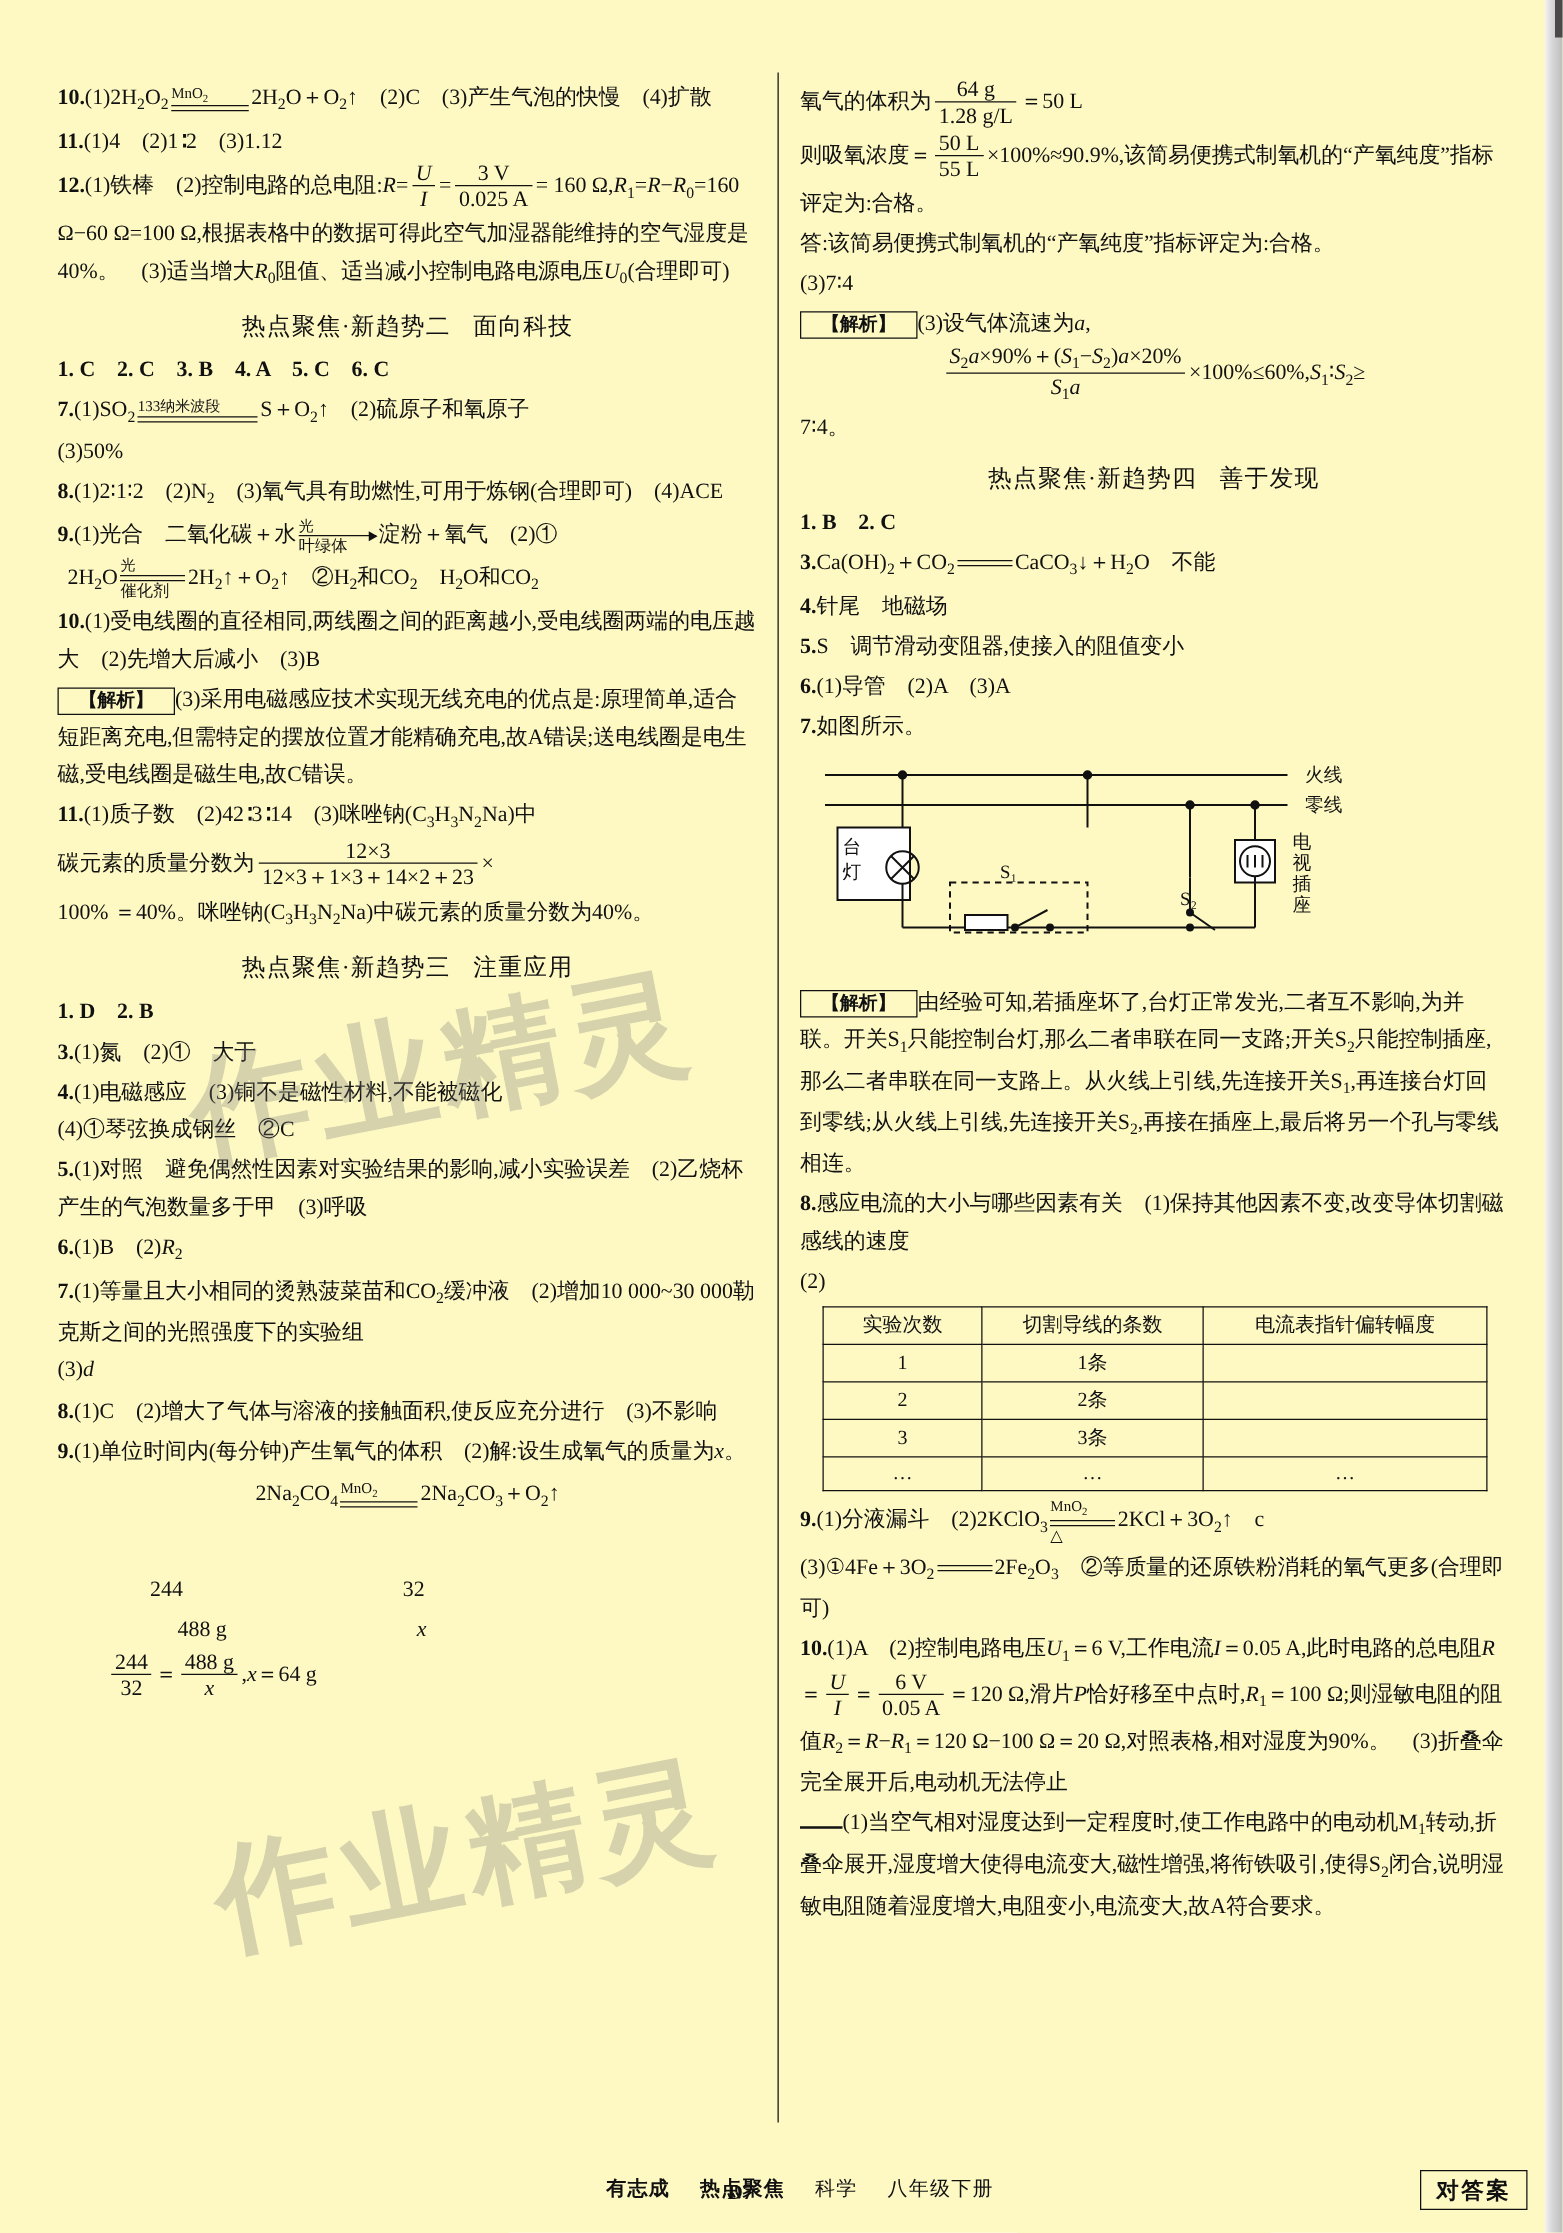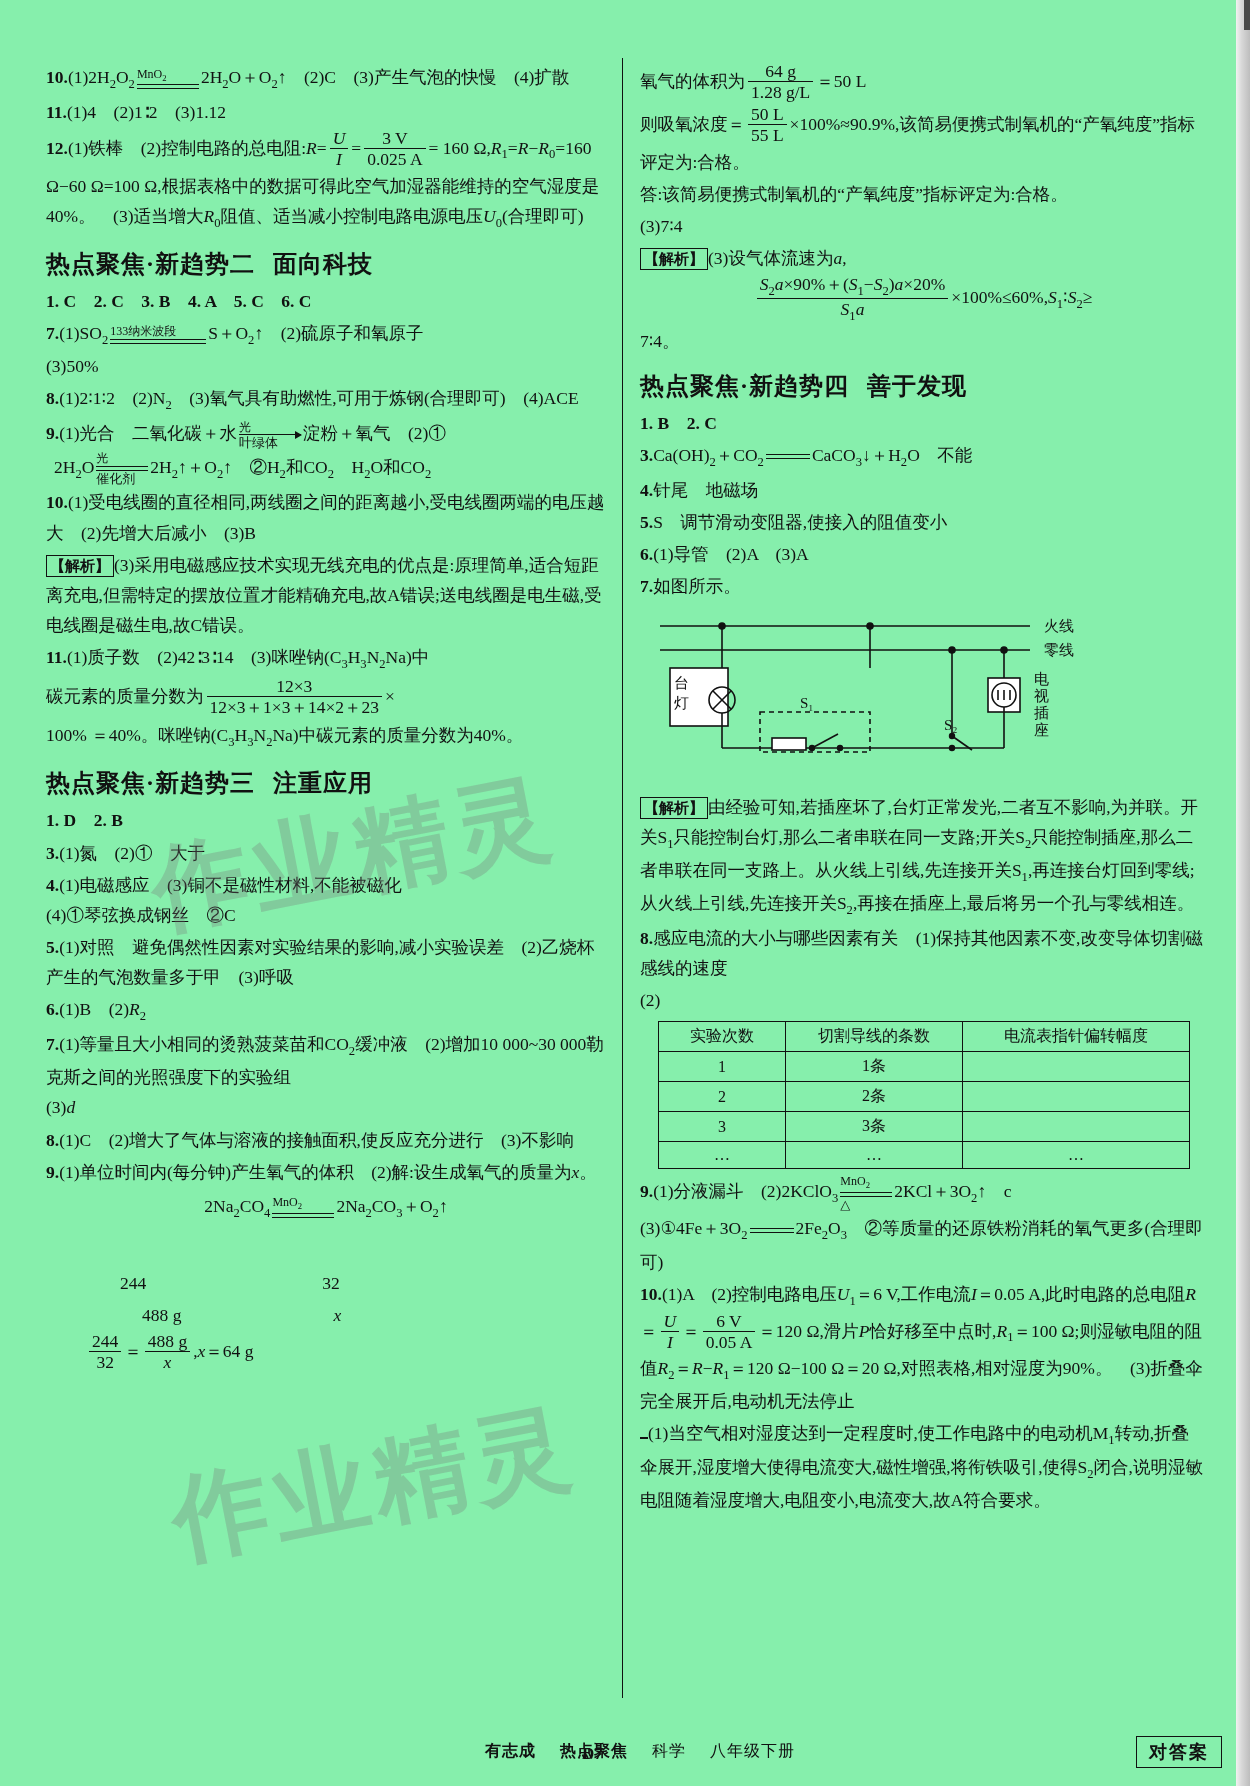--- a/index.html
+++ b/index.html
@@ -6,43 +6,44 @@
   body{
     width:1250px;height:1786px;
     background:#ffffff;
     font-family:"Liberation Serif", serif;
     color:#111;
     position:relative;
     overflow:hidden;
   }
   .page{
     position:absolute;inset:0;
-    background:#86efac;
+    background:#fef9c3;
   }
   
   .scan-edge{
     position:absolute;top:0;right:0;width:14px;height:1786px;
     background:linear-gradient(90deg,#f2f2f2 0%,#d8d8d8 40%,#bdbdbd 100%);
   }
   .scan-edge2{
     position:absolute;top:0;right:0;width:6px;height:30px;background:#4a4a4a;
   }
   .col-rule{
     position:absolute;left:622px;top:58px;width:1px;height:1640px;background:#111;
   }
   .colL{position:absolute;left:46px;top:62px;width:560px;}
   .colR{position:absolute;left:640px;top:62px;width:566px;}
 
   .blk{font-size:17.5px;line-height:1.72;margin:0 0 2px 0;}
   .blk b.num{font-weight:bold;}
   .center{text-align:center;}
 
   .sec-head{
-    font-weight:bold;
-    font-size:24px;
+    text-align:center;
+    font-weight:normal;
+    font-size:19px;
     margin:14px 0 6px 0;
     letter-spacing:1px;
   }
   .sec-head .sp{display:inline-block;width:18px;}
 
   .frac{
     display:inline-block;vertical-align:middle;text-align:center;
     line-height:1.15;margin:0 3px;position:relative;top:-1px;
   }
   .frac .t{display:block;padding:0 3px;border-bottom:1.2px solid #111;}
@@ -50,21 +51,21 @@
 
   .rxn{display:inline-block;text-align:left;vertical-align:middle;line-height:1.05;margin:0 2px;position:relative;}
   .rxn .top{display:block;font-size:12px;}
   .rxn .bar{display:block;border-top:1.3px solid #111;border-bottom:1.3px solid #111;height:3px;width:62px;margin:1px auto;}
   .rxn .bot{display:block;font-size:13px;}
   .rxn.arrow .bar{border-bottom:none;height:0;position:relative;}
   .rxn.arrow .bar:after{content:"";position:absolute;right:-1px;top:-4px;border-left:7px solid #111;border-top:4px solid transparent;border-bottom:4px solid transparent;}
 
   sub{font-size:0.72em;}
 
-  .jie{font-weight:bold;border:1.4px solid #111;padding:0 3px;font-size:15px;display:inline-block;line-height:1.35;}
+  .jie{font-weight:bold;border:1.4px solid #111;padding:0 16px;font-size:15px;display:inline-block;line-height:1.35;}
 
   
   .fig{
     position:relative;width:520px;height:180px;margin:6px 0 4px 12px;
   }
   
   table.tbl{
     border-collapse:collapse;margin:6px 0 6px 18px;font-size:16px;
   }
   table.tbl td{

